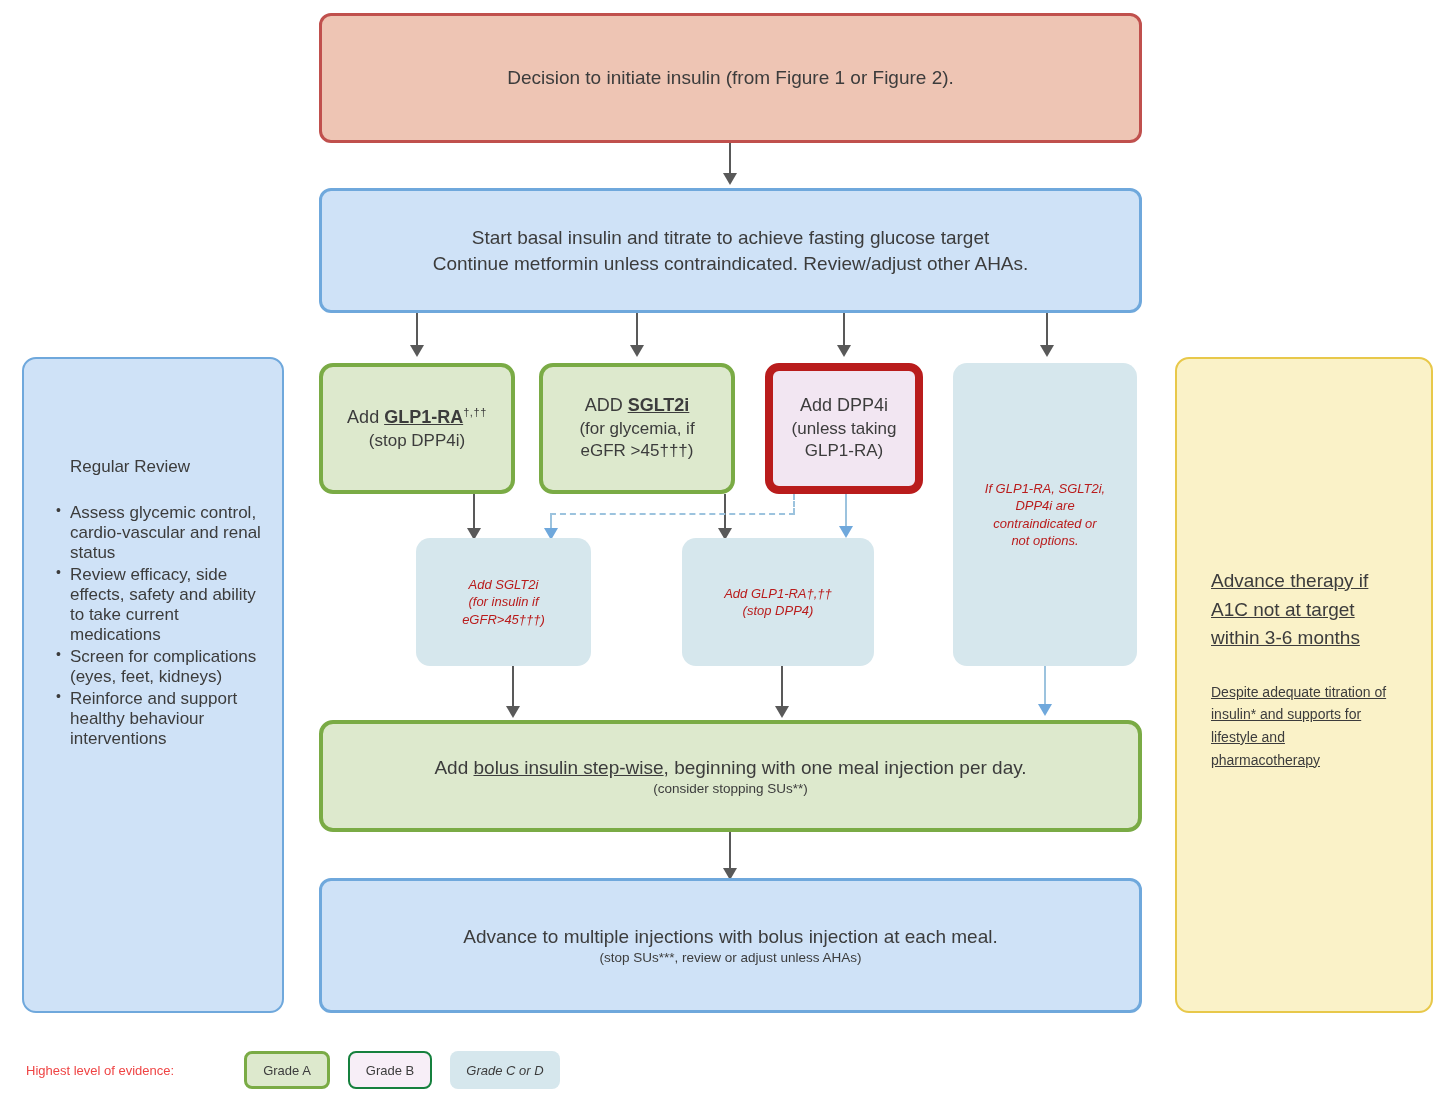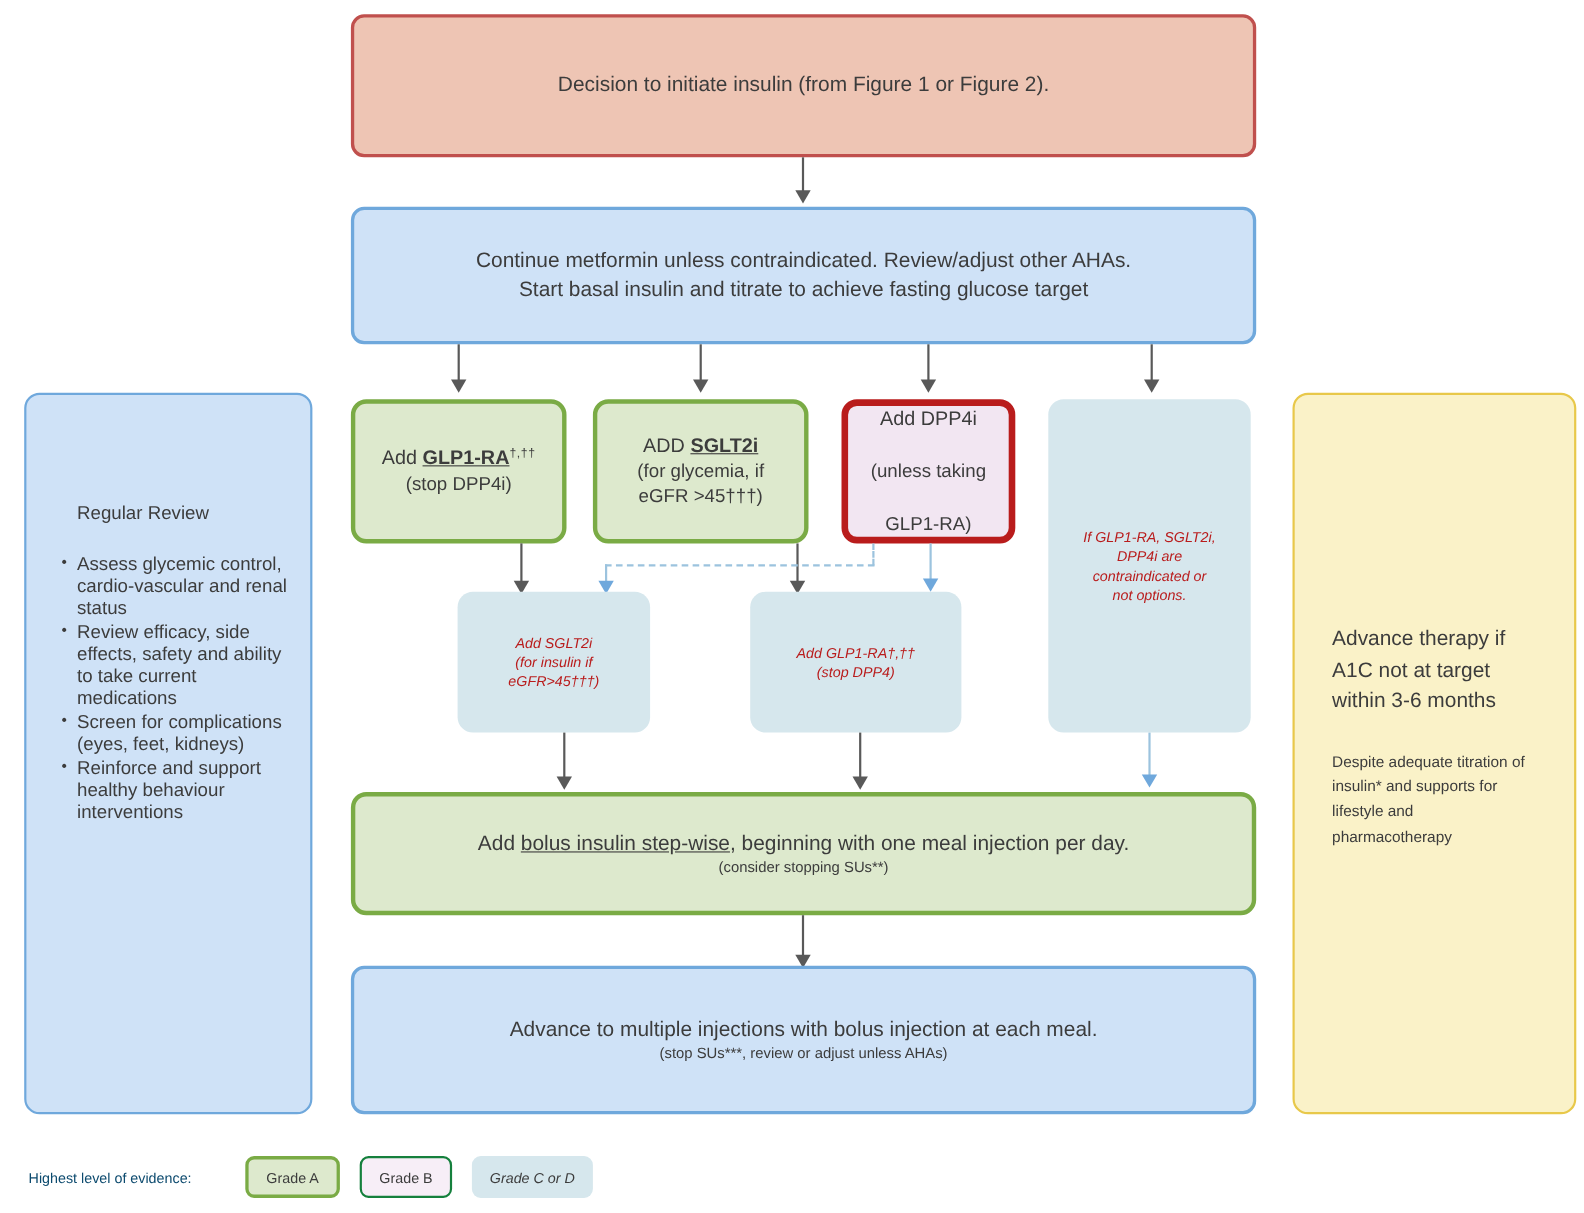--- a/index.html
+++ b/index.html
@@ -27,23 +27,23 @@
     line-height: 1.32;
   }
   .box .line { display: block; width: 100%; }
 
   
   .salmon  { background: #eec5b4; border: 3px solid #c0504d; border-radius: 12px; }
   .blue    { background: #cfe2f7; border: 3px solid #6fa8dc; border-radius: 12px; }
   .blue-thin { background: #cfe2f7; border: 2px solid #6fa8dc; border-radius: 14px; }
   .green   { background: #dde9cd; border: 4px solid #7aab45; border-radius: 14px; }
   .green-lg{ background: #dde9cd; border: 4px solid #7aab45; border-radius: 14px; }
-  .purple  { background: #f2e6f2; border: 6px solid #b91c1c; border-radius: 14px; justify-content: space-between; }
+  .purple  { background: #f2e6f2; border: 8px solid #b91c1c; border-radius: 14px; }
   .teal    { background: #d6e7ed; border: none; border-radius: 14px; }
-  .yellow  { background: #faf2c8; border: 2px solid #e8c84a; border-radius: 14px; }
+  .yellow  { background: #faf2c8; border: 2px solid #e8c84a; border-radius: 14px; text-decoration: underline; }
 
   
   .t-head   { font-size: 19px; align-items: center; }
   .t-mid    { font-size: 19px; }
   .t-card   { font-size: 18px; }
   .t-sub    { font-size: 17px; }
   .t-small  { font-size: 13.5px; }
   .t-note   { font-size: 13px; font-style: italic; color: #b91c1c; }
   .t-panel-h{ font-size: 17px; }
   .t-panel  { font-size: 17px; }
@@ -91,21 +91,21 @@
     height: 0;
     border-top: 2px dashed #9cc3de;
   }
   .dash-v {
     width: 0;
     border-left: 2px dashed #9cc3de;
   }
 
   
   #legend { position: absolute; left: 26px; top: 1051px; display: flex; align-items: center; }
-  #legend .lbl { margin-right: 49px; color: #0c4a6e; }
+  #legend .lbl { margin-right: 70px; color: #ef4444; }
   .chip {
     display: inline-flex; align-items: center; justify-content: center;
     height: 38px; margin-right: 18px; padding: 0 16px;
     font-size: 13px; color: #3c3c3c;
   }
   .chip.green  { border-radius: 8px; border: 3px solid #7aab45; background: #dde9cd; }
   .chip.purple { border-radius: 8px; border: 2px solid #15803d; background: #f7eef7; }
   .chip.teal   { border-radius: 8px; background: #d6e7ed; }
 </style>
 </head>
@@ -129,22 +129,22 @@
   </div>
 
   <div class="box salmon t-head" style="left:319px; top:13px; width:823px; height:130px;">
     <span class="line">Decision to initiate insulin (from Figure 1 or Figure 2).</span>
   </div>
 
   <div class="conn v-line" style="left:729px; top:143px; height:32px;"></div>
   <div class="conn v-head" style="left:723px; top:173px;"></div>
 
   <div class="box blue t-mid" style="left:319px; top:188px; width:823px; height:125px;">
+    <span class="line">Start basal insulin and titrate to achieve fasting glucose target</span>
     <span class="line">Continue metformin unless contraindicated. Review/adjust other AHAs.</span>
-    <span class="line">Start basal insulin and titrate to achieve fasting glucose target</span>
   </div>
 
   <div class="conn v-line" style="left:416px; top:313px; height:34px;"></div>
   <div class="conn v-head" style="left:410px; top:345px;"></div>
 
   <div class="conn v-line" style="left:636px; top:313px; height:34px;"></div>
   <div class="conn v-head" style="left:630px; top:345px;"></div>
 
   <div class="conn v-line" style="left:843px; top:313px; height:34px;"></div>
   <div class="conn v-head" style="left:837px; top:345px;"></div>

